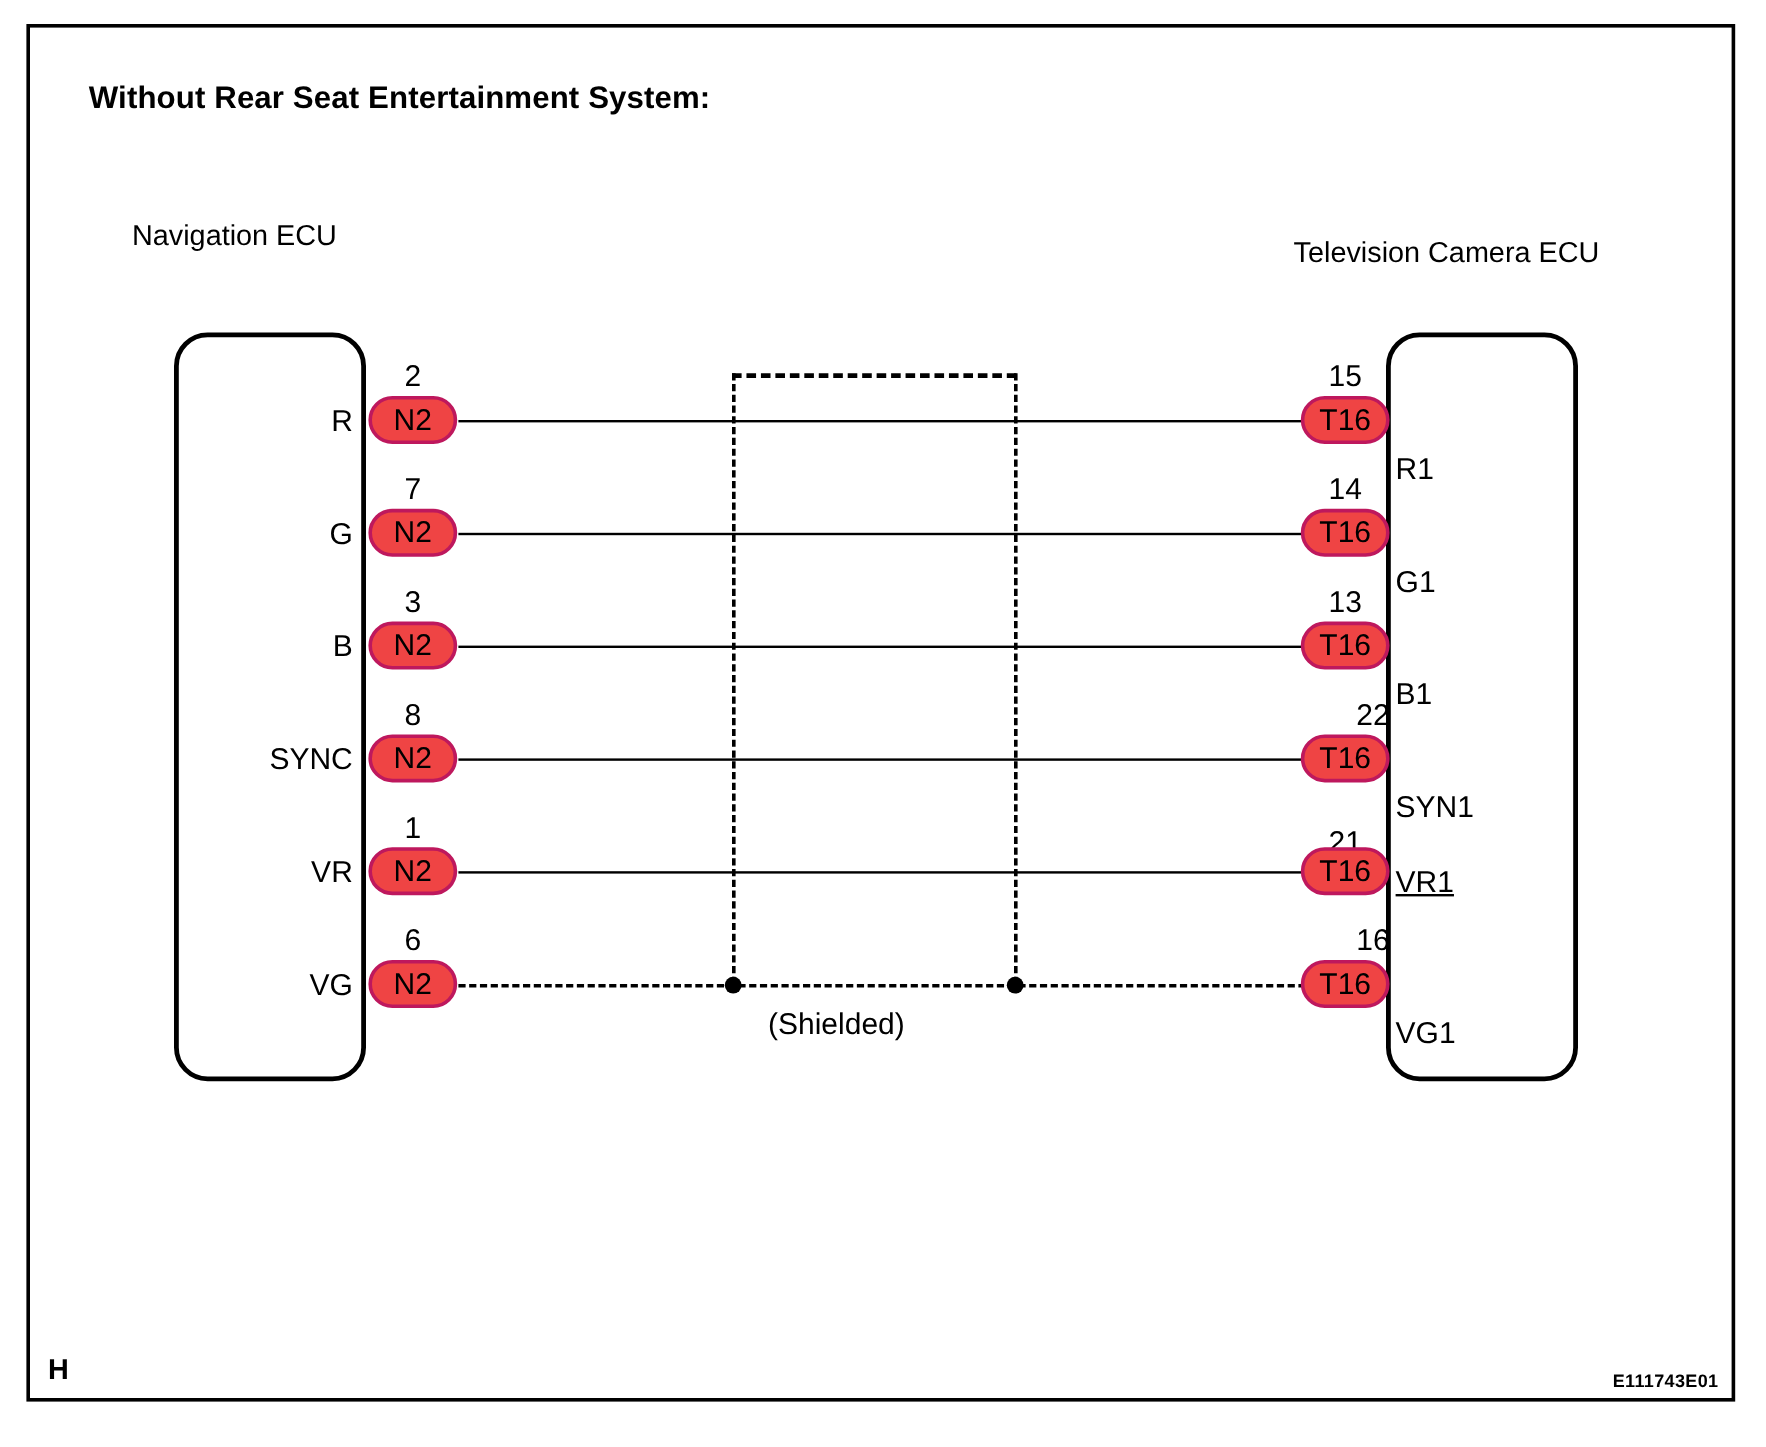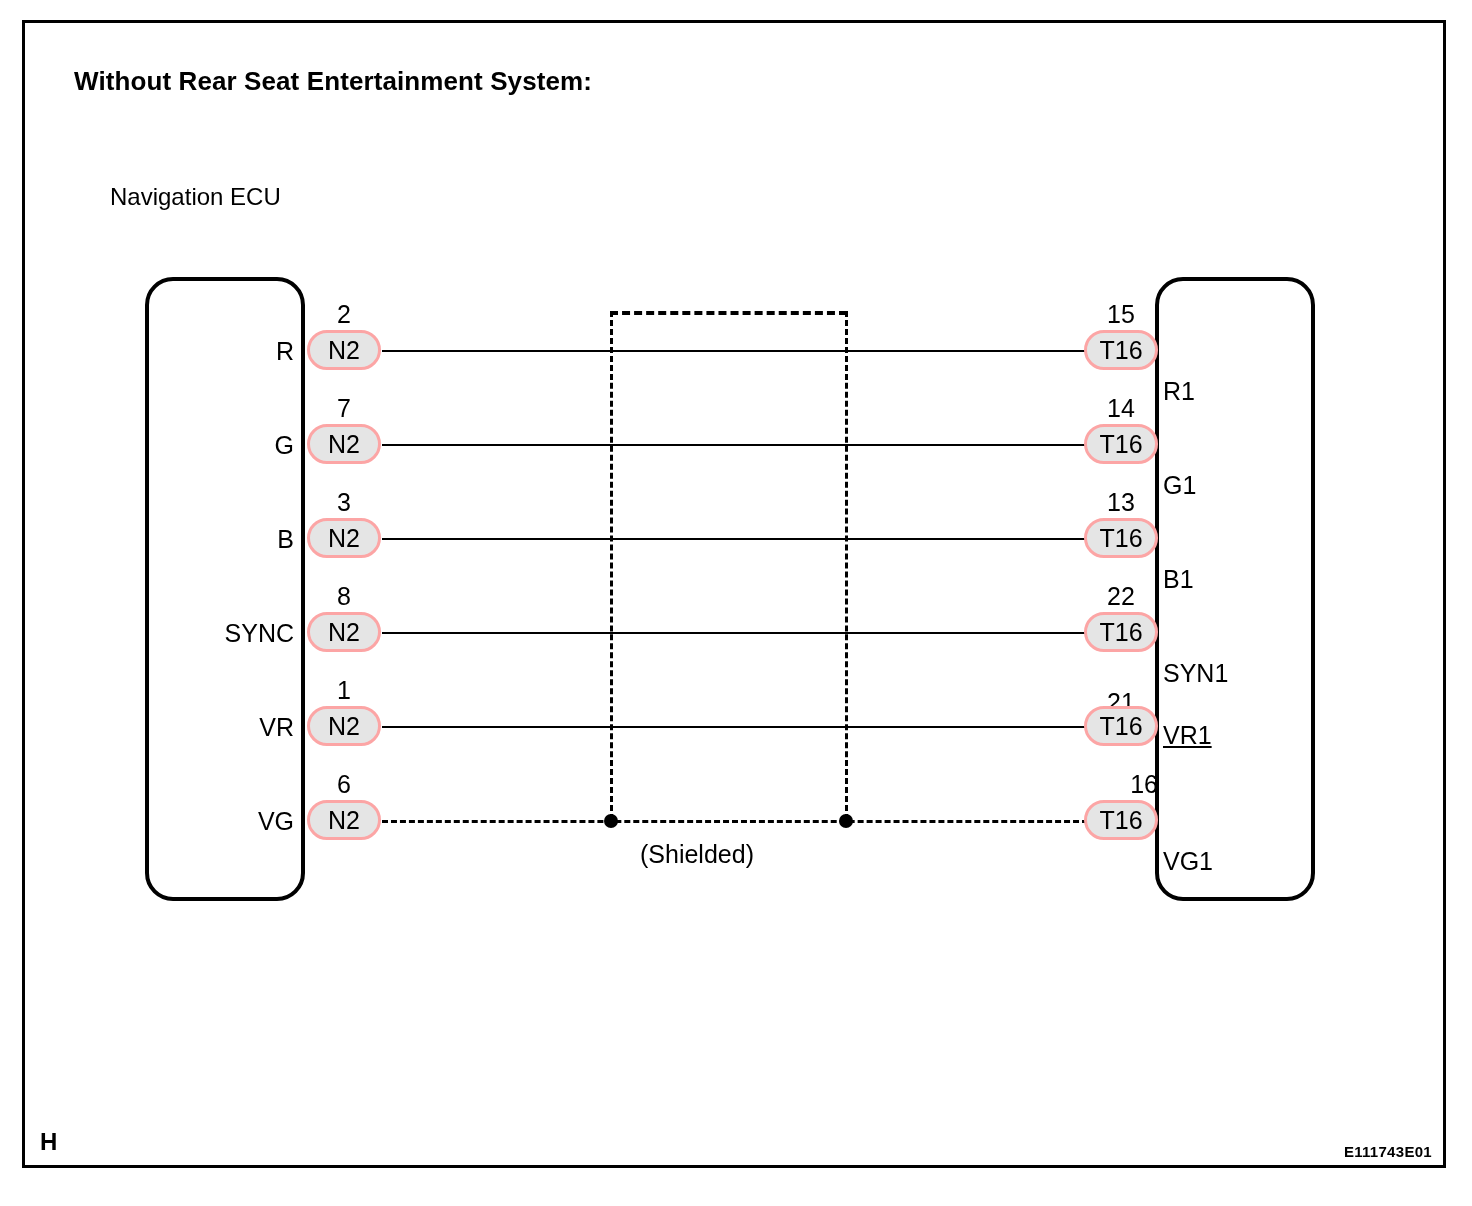--- a/index.html
+++ b/index.html
@@ -94,23 +94,23 @@
     height: 14px;
     border-radius: 50%;
     background: #000000;
   }
 
   
   .conn {
     position: absolute;
     width: 74px;
     height: 40px;
-    border: 3px solid #fca5a5;
+    border: 3px solid #be185d;
     border-radius: 22px;
-    background: #e5e5e5;
+    background: #ef4444;
     display: flex;
     align-items: center;
     justify-content: center;
     font-size: 25px;
     line-height: 1;
     box-sizing: border-box;
   }
   .pin-no {
     position: absolute;
     font-size: 25px;
@@ -157,20 +157,21 @@
 </head>
 <body>
 
 <div id="page">
 
   <div id="page-border"></div>
 
   <div id="title">Without Rear Seat Entertainment System:</div>
 
   <div class="ecu-title" id="ecu-title-left">Navigation ECU</div>
+  <div class="ecu-title" id="ecu-title-right">Television Camera ECU</div>
 
   <div class="ecu-box" id="ecu-box-left"></div>
   <div class="ecu-box" id="ecu-box-right"></div>
 
   <div class="wire-solid" style="left:382px; top:350px; width:706px;"></div>
   <div class="term-label-left" style="left:198px; top:337px; width:96px;">R</div>
   <div class="pin-no" style="left:307px; top:300px;">2</div>
   <div class="conn" style="left:307px; top:330px;">N2</div>
   <div class="pin-no" style="left:1084px; top:300px;">15</div>
   <div class="conn" style="left:1084px; top:330px;">T16</div>
@@ -189,21 +190,21 @@
   <div class="pin-no" style="left:307px; top:488px;">3</div>
   <div class="conn" style="left:307px; top:518px;">N2</div>
   <div class="pin-no" style="left:1084px; top:488px;">13</div>
   <div class="conn" style="left:1084px; top:518px;">T16</div>
   <div class="term-label-right" style="left:1163px; top:525px;">B1</div>
 
   <div class="wire-solid" style="left:382px; top:632px; width:706px;"></div>
   <div class="term-label-left" style="left:168px; top:619px; width:126px;">SYNC</div>
   <div class="pin-no" style="left:307px; top:582px;">8</div>
   <div class="conn" style="left:307px; top:612px;">N2</div>
-  <div class="pin-no" style="left:1084px; top:582px;">22</div>
+  <div class="pin-no" style="left:1084px; top:582px;text-align:right;">22</div>
   <div class="conn" style="left:1084px; top:612px;">T16</div>
   <div class="term-label-right" style="left:1163px; top:619px;">SYN1</div>
 
   <div class="wire-solid" style="left:382px; top:726px; width:706px;"></div>
   <div class="term-label-left" style="left:188px; top:713px; width:106px;">VR</div>
   <div class="pin-no" style="left:307px; top:676px;">1</div>
   <div class="conn" style="left:307px; top:706px;">N2</div>
   <div class="pin-no" style="left:1084px; top:676px;margin-top:12px;">21</div>
   <div class="conn" style="left:1084px; top:706px;">T16</div>
   <div class="term-label-right" style="left:1163px; top:681px;text-decoration:underline;">VR1</div>

